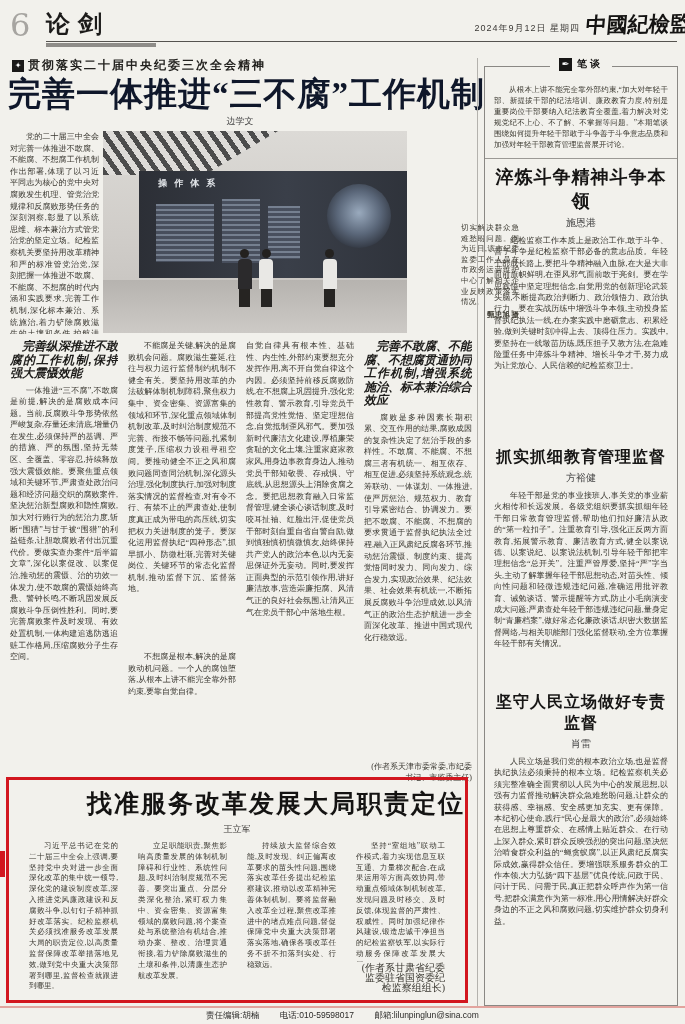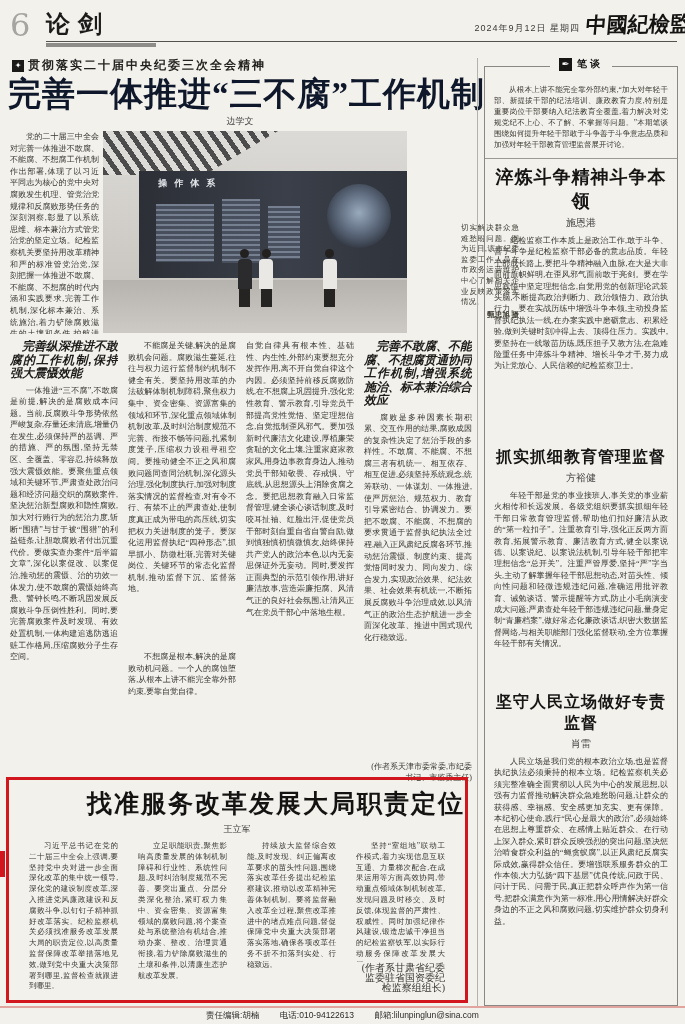--- a/index.html
+++ b/index.html
@@ -232,17 +232,17 @@
     <div class="sb-title t-mid">坚守人民立场做好专责监督</div>
     <div class="sb-author">肖雷</div>
     <div class="sb-body h268">
       <p>人民立场是我们党的根本政治立场,也是监督执纪执法必须秉持的根本立场。纪检监察机关必须完整准确全面贯彻以人民为中心的发展思想,以强有力监督推动解决群众急难愁盼问题,让群众的获得感、幸福感、安全感更加充实、更有保障。本纪初心使命,践行“民心是最大的政治”,必须始终在思想上尊重群众、在感情上贴近群众、在行动上深入群众,紧盯群众反映强烈的突出问题,坚决惩治啃食群众利益的“蝇贪蚁腐”,以正风肃纪反腐实际成效,赢得群众信任。要增强联系服务群众的工作本领,大力弘扬“四下基层”优良传统,问政于民、问计于民、问需于民,真正把群众呼声作为第一信号,把群众满意作为第一标准,用心用情解决好群众身边的不正之风和腐败问题,切实维护群众切身利益。</p>
     </div>
   </div>
 
   <div class="frule"></div>
   <div class="footer">
     <span>责任编辑:胡楠</span>
-    <span>电话:010-94122613</span>
+    <span>电话:010-59598017</span>
     <span>邮箱:lilunpinglun@sina.com</span>
   </div>
 
 </div>
 
 </body></html>

